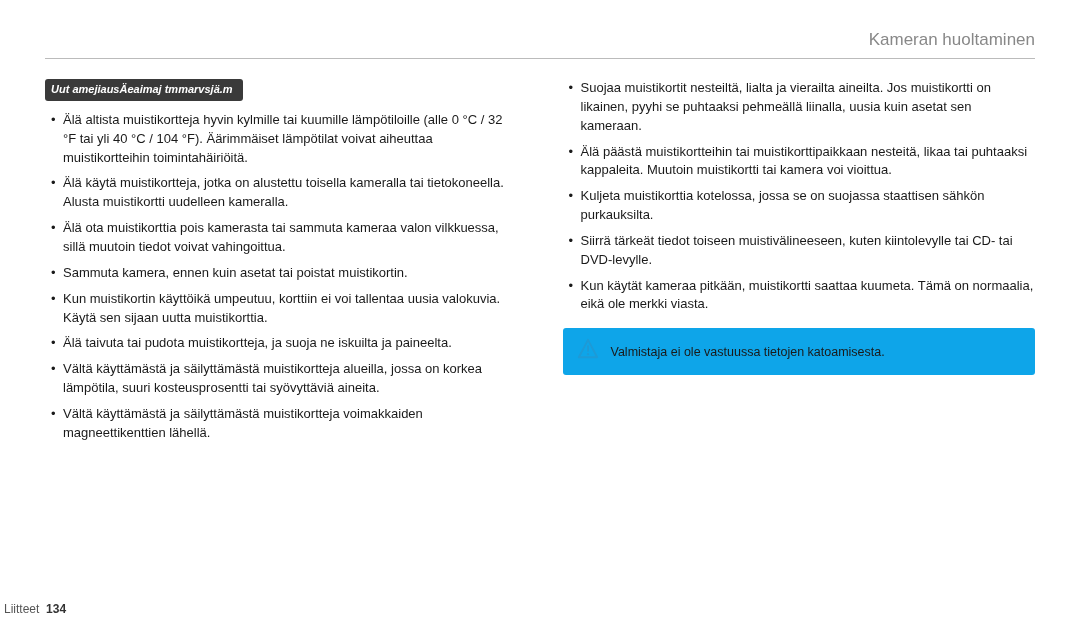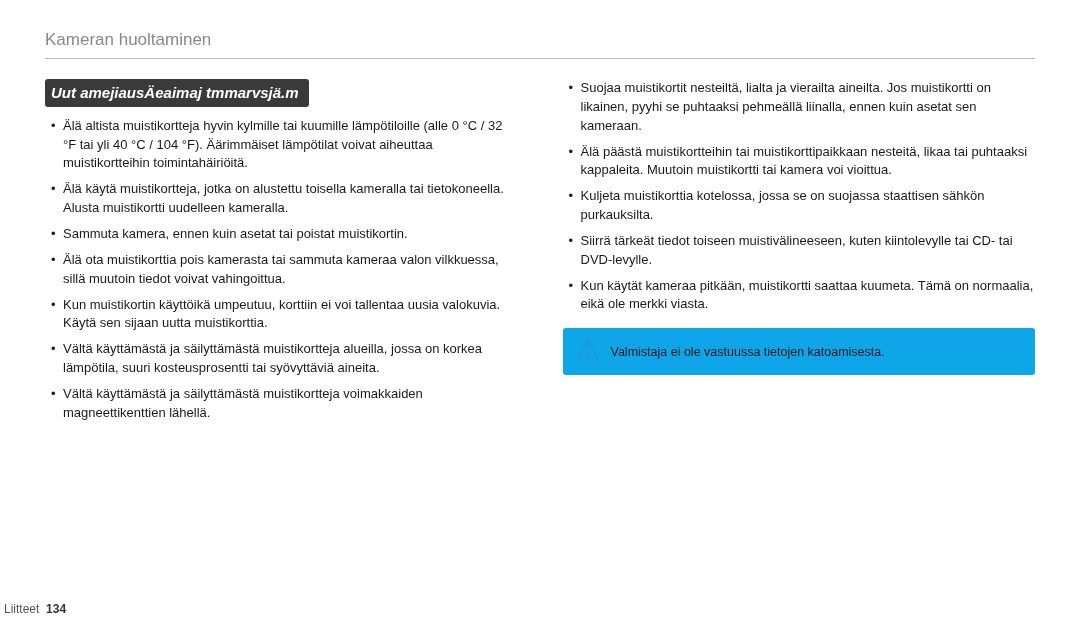--- a/index.html
+++ b/index.html
@@ -10,37 +10,38 @@
     padding: 30px 45px 0 45px;
     position: relative;
   }
   .header-title {
     font-size: 17px;
     color: #888;
     font-weight: 400;
     padding-bottom: 8px;
     border-bottom: 1px solid #bbb;
     margin-bottom: 20px;
+    text-align: right;
   }
   .columns {
     display: flex;
     gap: 45px;
   }
   .col {
     flex: 1;
     font-size: 13px;
     line-height: 1.45;
   }
   .section-label {
     display: inline-block;
     background: #3a3a3a;
     color: #fff;
     font-weight: 700;
     font-style: italic;
-    font-size: 15px;
+    font-size: 11px;
     padding: 3px 10px 3px 6px;
     border-radius: 3px;
     margin-bottom: 10px;
   }
   ul.bullets {
     list-style: none;
     padding-left: 4px;
   }
   ul.bullets li {
     position: relative;
@@ -88,31 +89,32 @@
 
   <div class="header-title">Kameran huoltaminen</div>
 
   <div class="columns">
 
     <div class="col">
       <div class="section-label">Uut amejiausÄeaimaj tmmarvsjä.m</div>
       <ul class="bullets">
         <li>Älä altista muistikortteja hyvin kylmille tai kuumille lämpötiloille (alle 0 °C / 32 °F tai yli 40 °C / 104 °F). Äärimmäiset lämpötilat voivat aiheuttaa muistikortteihin toimintahäiriöitä.</li>
         <li>Älä käytä muistikortteja, jotka on alustettu toisella kameralla tai tietokoneella. Alusta muistikortti uudelleen kameralla.</li>
+        <li>Älä ota muistikorttia pois kamerasta tai sammuta kameraa valon vilkkuessa, sillä muutoin tiedot voivat vahingoittua.</li>
         <li>Sammuta kamera, ennen kuin asetat tai poistat muistikortin.</li>
-        <li>Älä ota muistikorttia pois kamerasta tai sammuta kameraa valon vilkkuessa, sillä muutoin tiedot voivat vahingoittua.</li>
         <li>Kun muistikortin käyttöikä umpeutuu, korttiin ei voi tallentaa uusia valokuvia. Käytä sen sijaan uutta muistikorttia.</li>
+        <li>Älä taivuta tai pudota muistikortteja, ja suoja ne iskuilta ja paineelta.</li>
         <li>Vältä käyttämästä ja säilyttämästä muistikortteja alueilla, jossa on korkea lämpötila, suuri kosteusprosentti tai syövyttäviä aineita.</li>
         <li>Vältä käyttämästä ja säilyttämästä muistikortteja voimakkaiden magneettikenttien lähellä.</li>
       </ul>
     </div>
 
     <div class="col">
       <ul class="bullets">
-        <li>Suojaa muistikortit nesteiltä, lialta ja vierailta aineilta. Jos muistikortti on likainen, pyyhi se puhtaaksi pehmeällä liinalla, ennen kuin asetat sen kameraan.</li>
+        <li>Suojaa muistikortit nesteiltä, lialta ja vierailta aineilta. Jos muistikortti on likainen, pyyhi se puhtaaksi pehmeällä liinalla, uusia kuin asetat sen kameraan.</li>
         <li>Älä päästä muistikortteihin tai muistikorttipaikkaan nesteitä, likaa tai puhtaaksi kappaleita. Muutoin muistikortti tai kamera voi vioittua.</li>
         <li>Kuljeta muistikorttia kotelossa, jossa se on suojassa staattisen sähkön purkauksilta.</li>
         <li>Siirrä tärkeät tiedot toiseen muistivälineeseen, kuten kiintolevylle tai CD- tai DVD-levylle.</li>
         <li>Kun käytät kameraa pitkään, muistikortti saattaa kuumeta. Tämä on normaalia, eikä ole merkki viasta.</li>
       </ul>
 
       <div class="note-box">
         <span class="warn-icon">
           <svg width="22" height="22" viewBox="0 0 24 24">
             <polygon points="12,2 22,21 2,21" fill="none" stroke="#1e9ad6" stroke-width="2" stroke-linejoin="round"></polygon>

